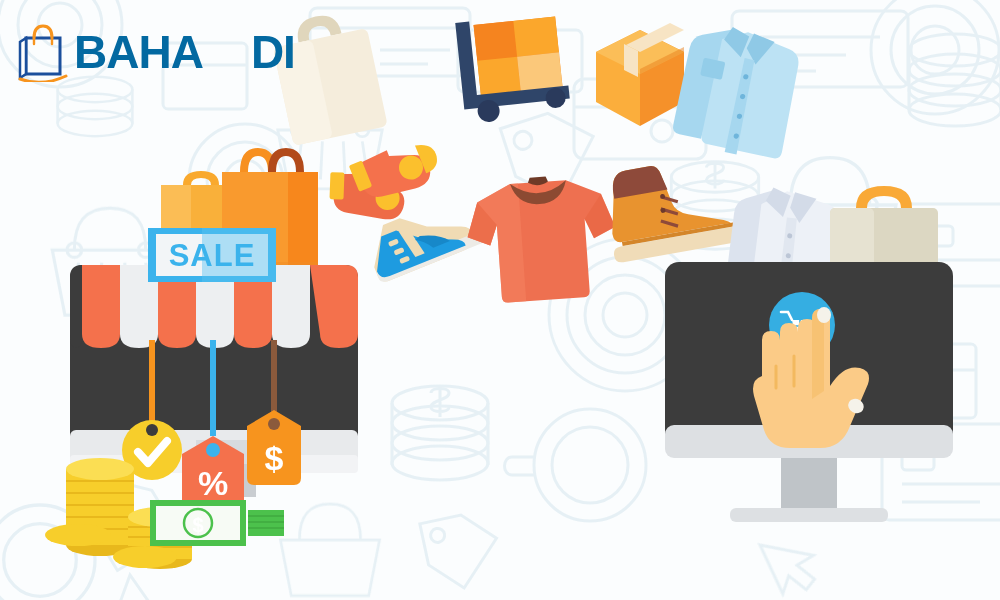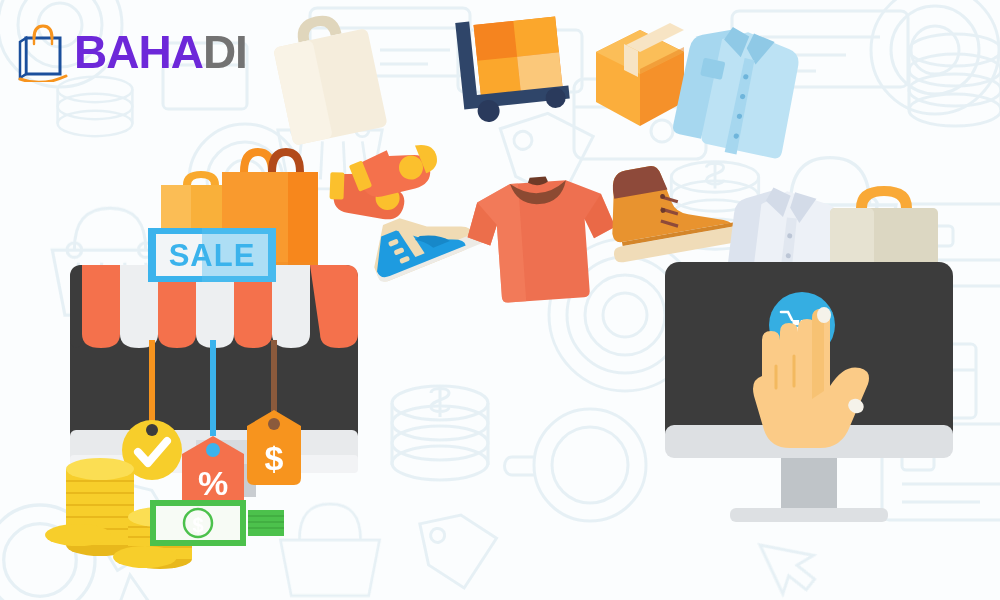--- a/index.html
+++ b/index.html
@@ -36,22 +36,22 @@
     align-items: center;
     gap: 6px;
   }
   .logo-text {
     font-family: "Liberation Sans", sans-serif;
     font-weight: bold;
     font-size: 46px;
     letter-spacing: -1px;
     line-height: 1;
   }
-  .logo-baha { color: #6d28d9; }
-  .logo-di   { color: #737373; }
+  .logo-baha { color: #0369a1; }
+  .logo-di   { color: #0369a1; margin-left: 48px; }
   .sale-text {
     font-family: "Liberation Sans", sans-serif;
     font-weight: bold;
     font-size: 31px;
     fill: #3BB3EC;
     letter-spacing: 1px;
   }
   .tag-glyph {
     font-family: "Liberation Sans", sans-serif;
     font-weight: bold;

